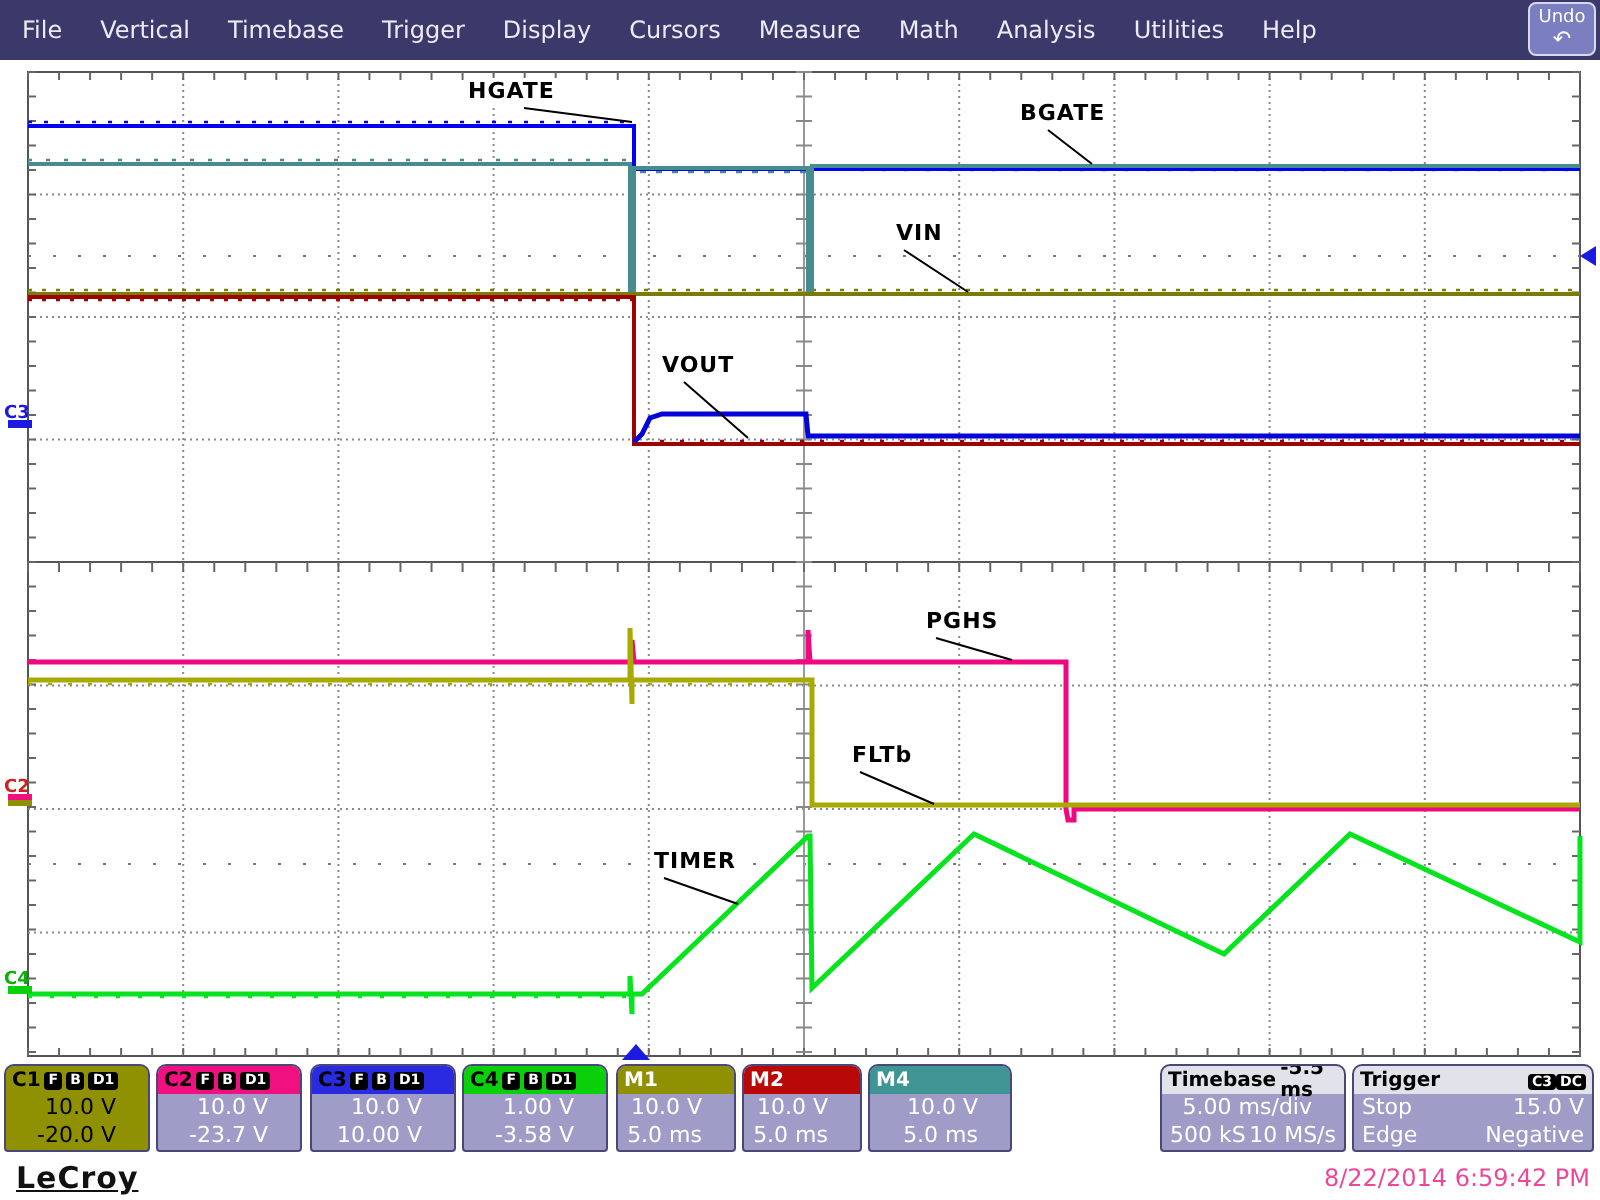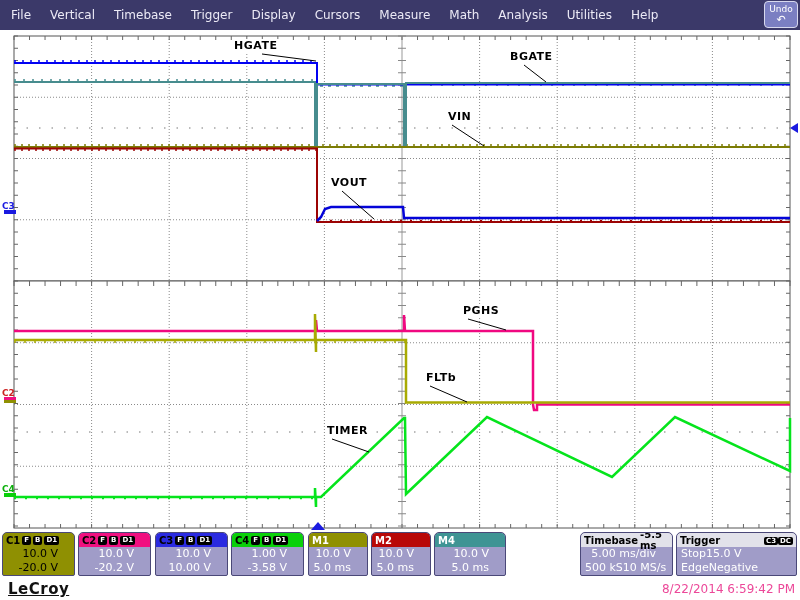--- a/index.html
+++ b/index.html
@@ -20,21 +20,21 @@
   
   .dbox{position:absolute;top:532px;height:44px;box-sizing:border-box;border:1px solid #4a4878;
         border-radius:5px 5px 2px 2px;background:#a09cc8;overflow:hidden;}
   .dbox .hdr{height:14px;display:flex;align-items:center;gap:2px;padding:0 3px;
              font-size:10px;font-weight:bold;border-radius:4px 4px 0 0;}
   .badge{background:#000;font-size:7px;font-weight:bold;border-radius:2px;
          padding:0 2px;line-height:9px;color:#fff;}
   .val{text-align:right;padding-right:16px;color:#fff;line-height:14px;font-size:11px;white-space:pre;}
   .solidbox .val{color:#000;}
   .wide-hdr{justify-content:space-between;background:#e2e2ea;color:#000;}
-  .row2{display:flex;color:#fff;font-size:11px;
+  .row2{display:flex;justify-content:space-between;color:#fff;font-size:11px;
         line-height:14px;padding:0 4px;}
   
   .footer{position:absolute;left:0;top:578px;width:800px;height:22px;background:#fff;}
   .logo{position:absolute;left:8px;top:2px;font-size:15px;font-weight:bold;color:#111;
         text-decoration:underline;letter-spacing:0.5px;}
   .datetime{position:absolute;right:5px;top:4px;font-size:12px;color:#ec4899;}
 </style>
 </head>
 <body>
 
@@ -408,21 +408,21 @@
       <div class="val">-20.0 V</div>
     </div>
     <div class="dbox" style="left: 78px; width: 73px;">
       <div class="hdr" style="background: rgb(240, 16, 128); color: rgb(0, 0, 0);">
         <span>C2</span>
         <span class="badge">F</span>
         <span class="badge">B</span>
         <span class="badge">D1</span>
       </div>
       <div class="val">10.0 V</div>
-      <div class="val">-20.2 V</div>
+      <div class="val">-23.7 V</div>
     </div>
     <div class="dbox" style="left: 155px; width: 73px;">
       <div class="hdr" style="background: rgb(42, 42, 224); color: rgb(0, 0, 0);">
         <span>C3</span>
         <span class="badge">F</span>
         <span class="badge">B</span>
         <span class="badge">D1</span>
       </div>
       <div class="val">10.0 V</div>
       <div class="val">10.00 V</div>

